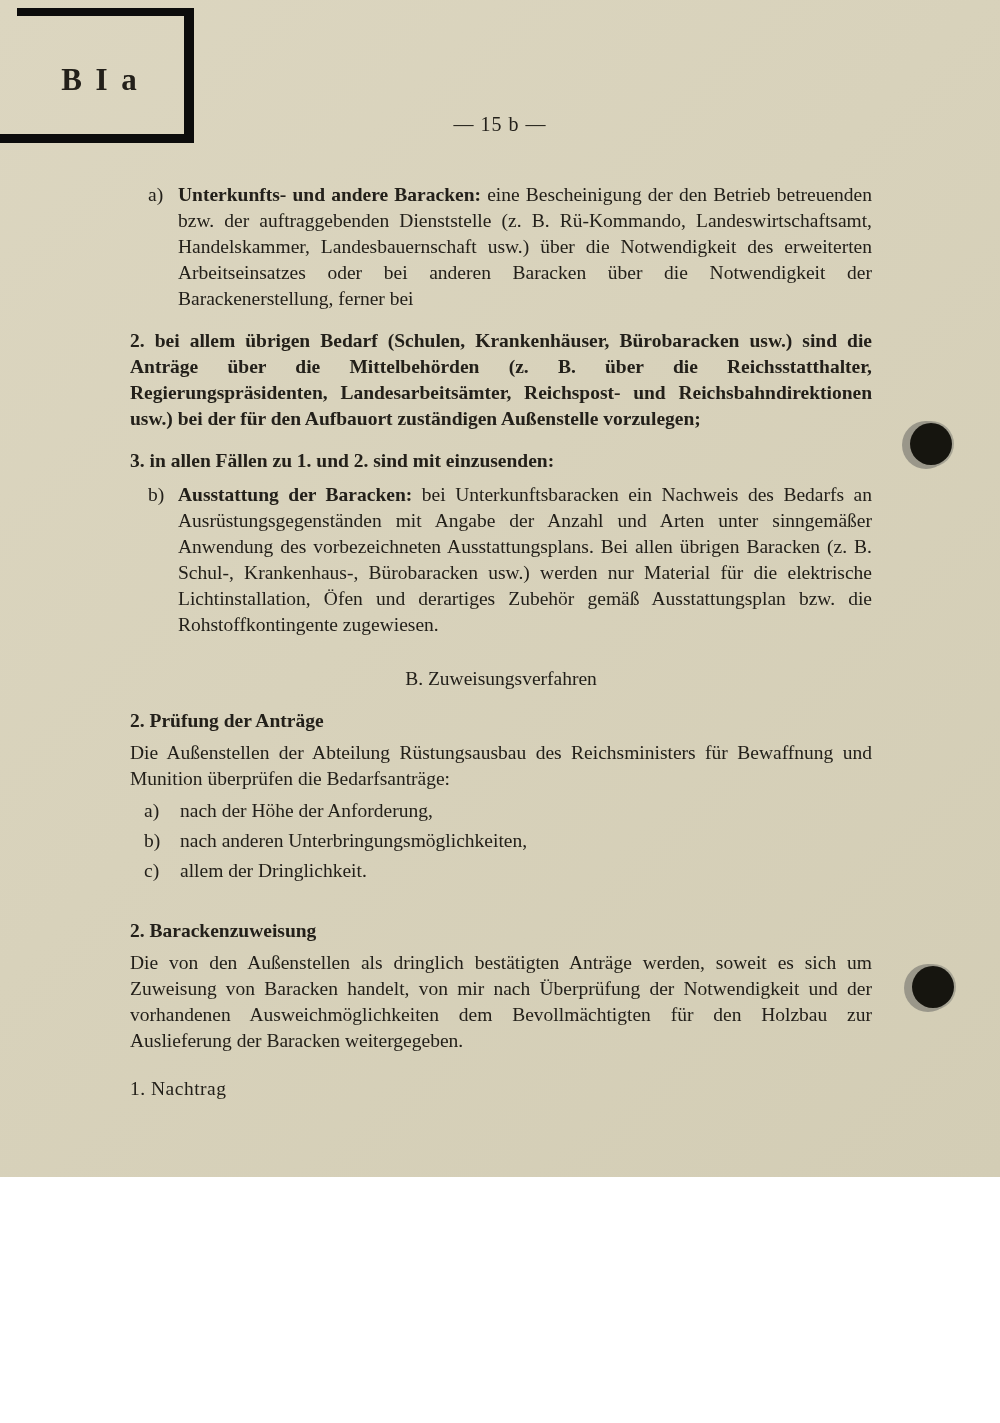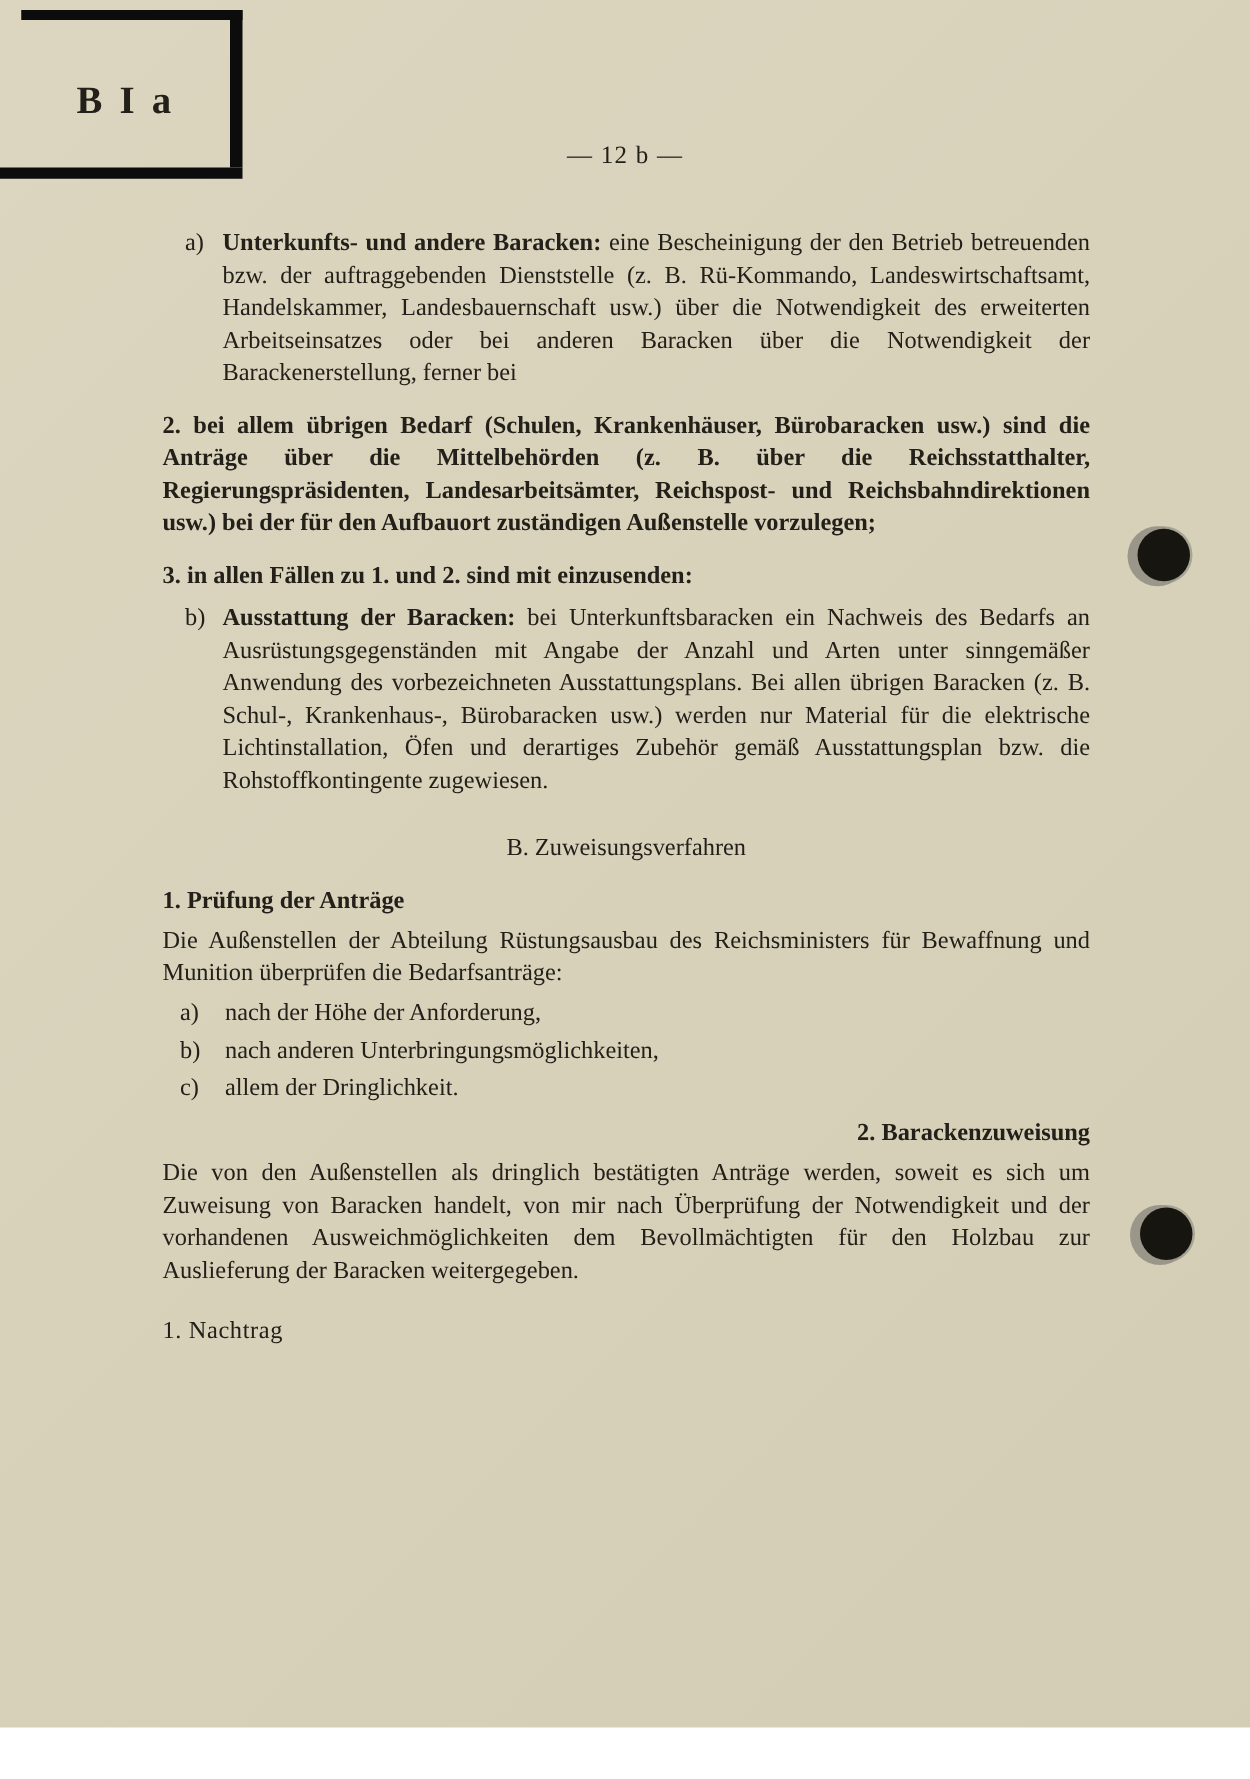--- a/index.html
+++ b/index.html
@@ -1,19 +1,19 @@
 <!DOCTYPE html>
 <html><head>
 <meta charset="utf-8">
 <style>
   html, body { margin: 0; padding: 0; }
   .page {
     position: relative;
     width: 1000px;
-    height: 1382px;
+    height: 1177px;
     background: linear-gradient(135deg, #dcd6c0 0%, #d8d2bb 45%, #d3cdb5 100%);
     font-family: "Liberation Serif", "DejaVu Serif", serif;
     color: #23201a;
     overflow: hidden;
   }
 
   
   .tab-strip {
     position: absolute;
     left: 0; top: 0;
@@ -120,21 +120,21 @@
 <body>
 
 <div class="page">
 
   <div class="tab-strip">
     <div class="tab-box">
       <span class="tab-label">B I a</span>
     </div>
   </div>
 
-  <div class="page-number">— 12 b —</div>
+  <div class="page-number">— 15 b —</div>
 
   <div class="body-text">
 
     <div class="hang">
       <span class="marker">a)</span><b>Unterkunfts- und andere Baracken:</b> <span>eine Bescheinigung der den Betrieb betreuenden bzw. der auftraggebenden Dienststelle (z. B. Rü-Kommando, Landeswirtschaftsamt, Handelskammer, Landesbauernschaft usw.) über die Notwendigkeit des erweiterten Arbeitseinsatzes oder bei anderen Baracken über die Notwendigkeit der Barackenerstellung, ferner bei</span>
     </div>
 
 
     <div class="para num-item">
       <b>2. bei allem übrigen Bedarf</b> <span>(Schulen, Krankenhäuser, Bürobaracken usw.) sind die Anträge über die Mittelbehörden (z. B. über die Reichsstatthalter, Regierungspräsidenten, Landesarbeitsämter, Reichspost- und Reichsbahndirektionen usw.) bei der für den Aufbauort zuständigen Außenstelle vorzulegen;</span>
@@ -142,35 +142,35 @@
 
     <div class="heading-3">3. in allen Fällen zu 1. und 2. sind mit einzusenden:</div>
 
 
     <div class="hang">
       <span class="marker">b)</span><b>Ausstattung der Baracken:</b> <span>bei Unterkunftsbaracken ein Nachweis des Bedarfs an Ausrüstungsgegenständen mit Angabe der Anzahl und Arten unter sinngemäßer Anwendung des vorbezeichneten Ausstattungsplans. Bei allen übrigen Baracken (z. B. Schul-, Krankenhaus-, Bürobaracken usw.) werden nur Material für die elektrische Lichtinstallation, Öfen und derartiges Zubehör gemäß Ausstattungsplan bzw. die Rohstoffkontingente zugewiesen.</span>
     </div>
 
     <div class="section-heading">B.  Zuweisungsverfahren</div>
 
-    <div class="sub-heading">1. Prüfung der Anträge</div>
+    <div class="sub-heading">2. Prüfung der Anträge</div>
 
     <div class="para" style="margin-bottom:6px;">Die Außenstellen der Abteilung Rüstungsausbau des Reichsministers für Bewaffnung und Munition überprüfen die Bedarfsanträge:</div>
 
     <div class="crit">
       <span class="marker">a)</span><span>nach der Höhe der Anforderung,</span>
     </div>
     <div class="crit">
       <span class="marker">b)</span><span>nach anderen Unterbringungsmöglichkeiten,</span>
     </div>
     <div class="crit">
       <span class="marker">c)</span><span>allem der Dringlichkeit.</span>
     </div>
 
-    <div class="sub-heading" style="margin-top:10px;text-align:right;">2. Barackenzuweisung</div>
+    <div class="sub-heading" style="margin-top:34px;">2. Barackenzuweisung</div>
 
     <div class="para">Die von den Außenstellen als dringlich bestätigten Anträge werden, soweit es sich um Zuweisung von Baracken handelt, von mir nach Überprüfung der Notwendigkeit und der vorhandenen Ausweichmöglichkeiten dem Bevollmächtigten für den Holzbau zur Auslieferung der Baracken weitergegeben.</div>
 
     <div class="nachtrag">1. Nachtrag</div>
 
   </div>
 
   <div class="hole hole-top"></div>
   <div class="hole hole-bottom"></div>
 

